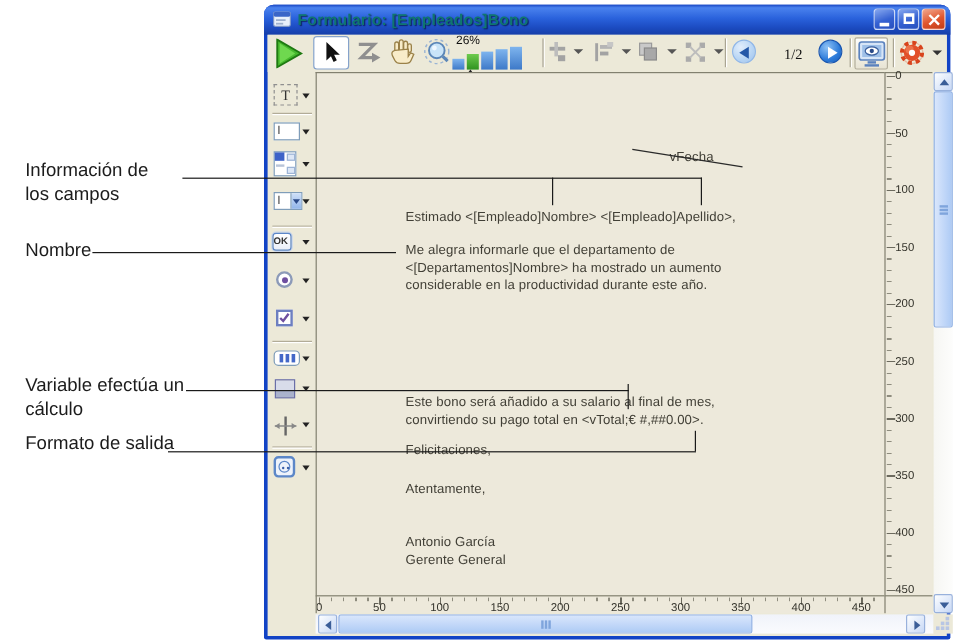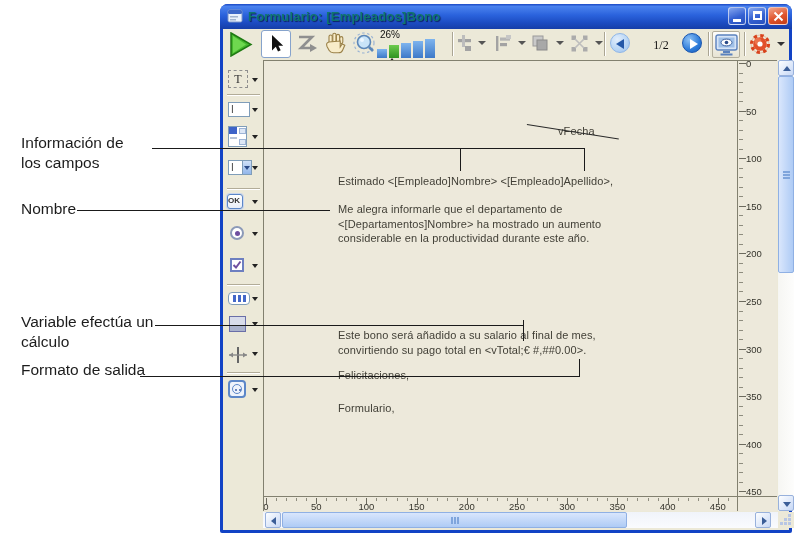--- a/index.html
+++ b/index.html
@@ -270,21 +270,23 @@
 
   <div class="a canvas"></div>
   <div class="a ctext" style="left:558px;top:124px">vFecha</div>
   <div class="a ctext" style="left:338px;top:174px">Estimado &lt;[Empleado]Nombre&gt; &lt;[Empleado]Apellido&gt;,</div>
   <div class="a ctext" style="left:338px;top:202px">Me alegra informarle que el departamento de
 &lt;[Departamentos]Nombre&gt; ha mostrado un aumento
 considerable en la productividad durante este año.</div>
   <div class="a ctext" style="left:338px;top:328px">Este bono será añadido a su salario al final de mes,
 convirtiendo su pago total en &lt;vTotal;€ #,##0.00&gt;.</div>
   <div class="a ctext" style="left:338px;top:368px">Felicitaciones,</div>
-  <div class="a ctext" style="left:338px;top:401px">Formulario,</div>
+  <div class="a ctext" style="left:338px;top:401px">Atentamente,</div>
+  <div class="a ctext" style="left:338px;top:445px;line-height:15px">Antonio García
+Gerente General</div>
 
   <div class="a" style="left:527px;top:124px;width:93px;height:1px;background:#2a2a2a;transform:rotate(9deg);transform-origin:left top"></div>
 
   <div class="a vruler">
       <div id="vruler-labels">
         <span class="rlab v" style="top: -3px;">0</span>
         <span class="rlab v" style="top: 44.6px;">50</span>
         <span class="rlab v" style="top: 92.2px;">100</span>
         <span class="rlab v" style="top: 139.8px;">150</span>
         <span class="rlab v" style="top: 187.4px;">200</span>

